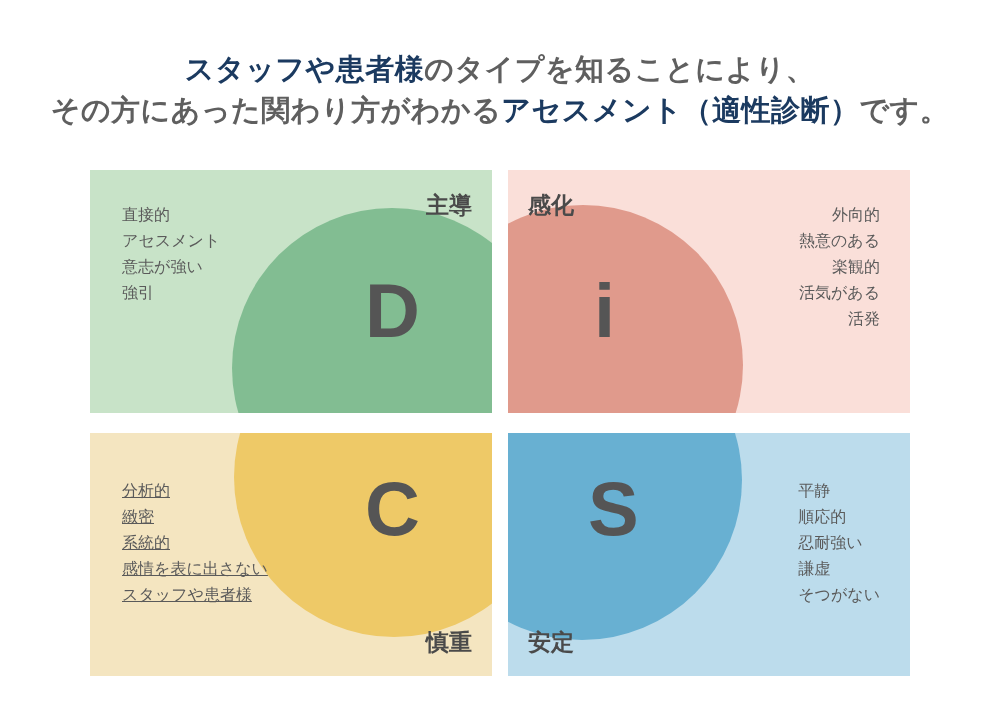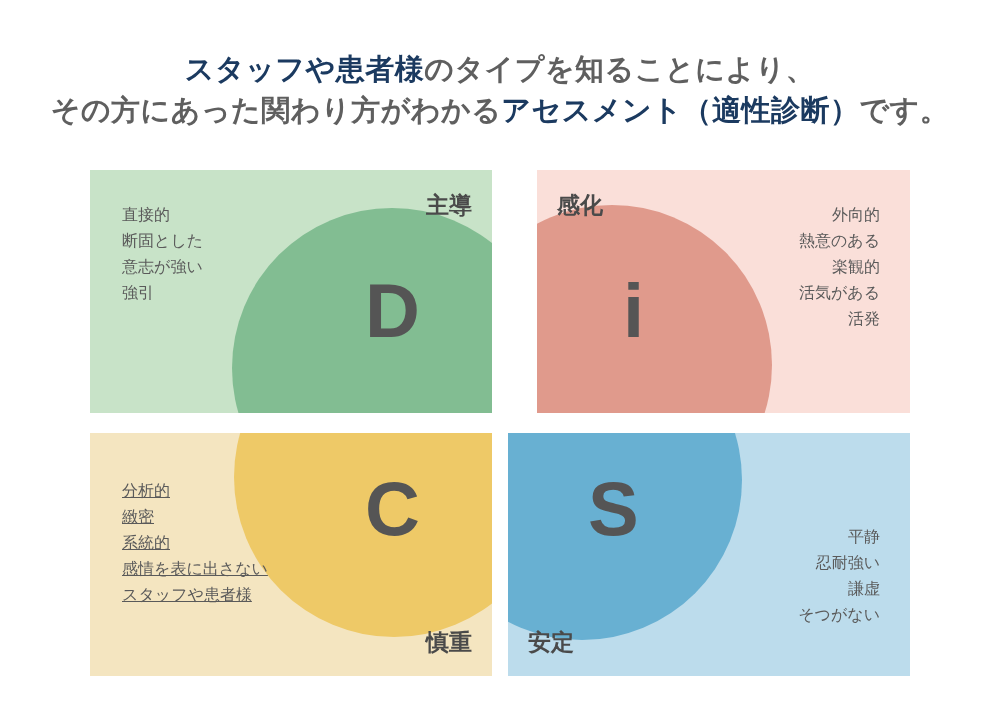--- a/index.html
+++ b/index.html
@@ -64,21 +64,21 @@
 
   
   .quad-d { background: #c8e3c8; }
   .quad-d .blob {
     background: #82bd92;
     right: -60px;
     bottom: -115px;
   }
 
   
-  .quad-i { background: #fadfd9; margin-left: 29px; }
+  .quad-i { background: #fadfd9; }
   .quad-i .blob {
     background: #e09a8c;
     left: -85px;
     bottom: -112px;
   }
 
   
   .quad-c { background: #f4e5c0; }
   .quad-c .blob {
     background: #eec967;
@@ -125,21 +125,21 @@
     font-size: 16px;
     color: #5a5a5a;
     line-height: 1.62;
     white-space: nowrap;
   }
   .traits .t { display: block; }
 
   .quad-d .traits { left: 32px;  top: 32px;  text-align: left; }
   .quad-i .traits { right: 30px; top: 32px;  text-align: right; }
   .quad-c .traits { left: 32px;  top: 45px;  text-align: left; text-decoration: underline; }
-  .quad-s .traits { right: 30px; top: 45px;  text-align: right; margin-top: 46px; }
+  .quad-s .traits { right: 30px; top: 45px;  text-align: left; }
 </style>
 </head>
 <body>
 
 <div class="heading">
   <span class="line">
     <span class="hl">スタッフや患者様</span><span class="plain">のタイプを知ることにより、</span>
   </span>
   <span class="line">
     <span class="plain">その方にあった関わり方がわかる</span><span class="hl">アセスメント（適性診断）</span><span class="plain">です。</span>
@@ -147,21 +147,21 @@
 </div>
 
 <div class="matrix">
 
   <div class="quad quad-d">
     <div class="blob"></div>
     <div class="corner-label">主導</div>
     <div class="big-letter">D</div>
     <div class="traits">
       <span class="t">直接的</span>
-      <span class="t">断固とした</span>
+      <span class="t">アセスメント</span>
       <span class="t">意志が強い</span>
       <span class="t">強引</span>
     </div>
   </div>
 
   <div class="quad quad-i">
     <div class="blob"></div>
     <div class="corner-label">感化</div>
     <div class="big-letter">i</div>
     <div class="traits">
@@ -185,19 +185,20 @@
       <span class="t">スタッフや患者様</span>
     </div>
   </div>
 
   <div class="quad quad-s">
     <div class="blob"></div>
     <div class="corner-label">安定</div>
     <div class="big-letter">S</div>
     <div class="traits">
       <span class="t">平静</span>
+      <span class="t">順応的</span>
       <span class="t">忍耐強い</span>
       <span class="t">謙虚</span>
       <span class="t">そつがない</span>
     </div>
   </div>
 
 </div>
 
 </body></html>

